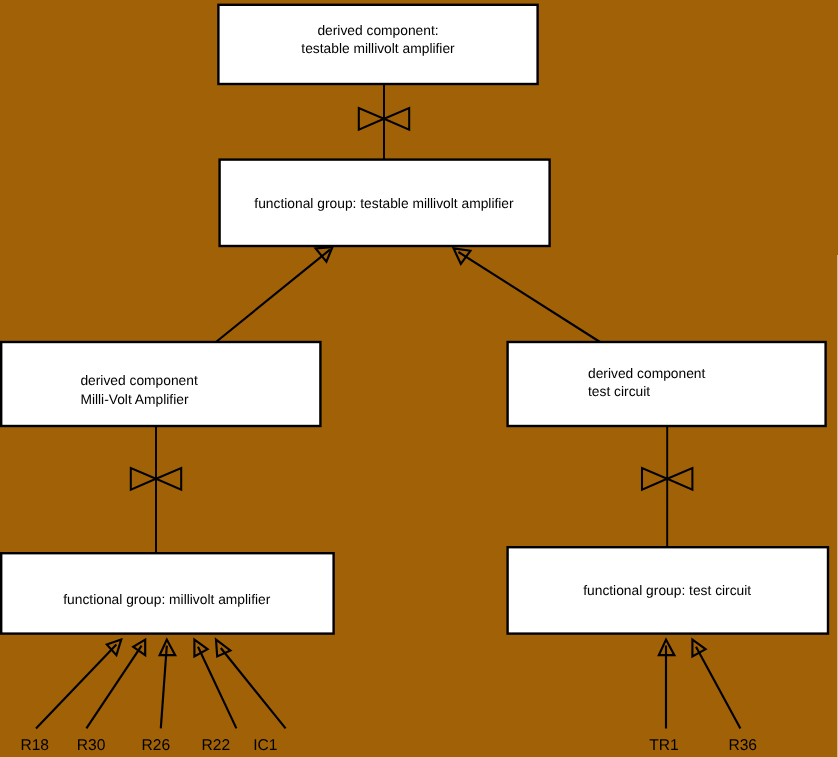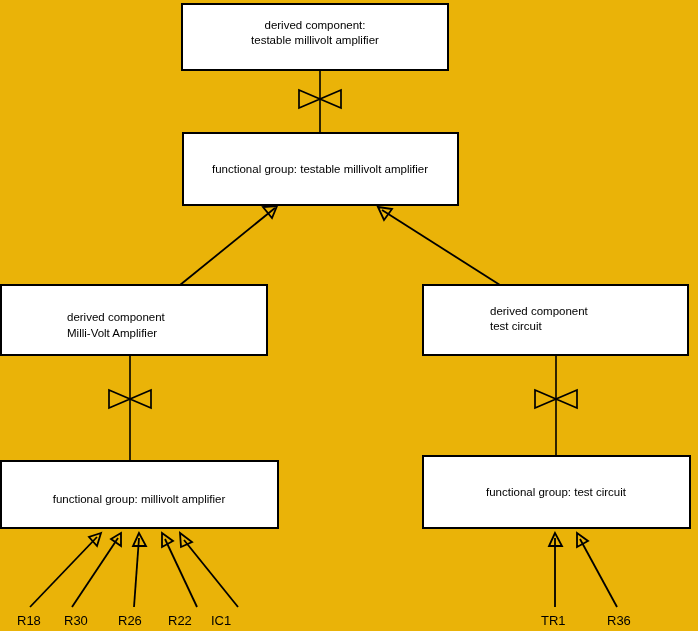--- a/index.html
+++ b/index.html
@@ -4,21 +4,21 @@
 <style>
   html, body {
     margin: 0;
     padding: 0;
     background: #ffffff;
   }
   #canvas {
     position: relative;
     width: 698px;
     height: 631px;
-    background: #eab308;
+    background: #a16207;
     overflow: hidden;
     font-family: "Liberation Sans", sans-serif;
   }
   svg#diagram {
     position: absolute;
     left: 0;
     top: 0;
     width: 698px;
     height: 631px;
   }

